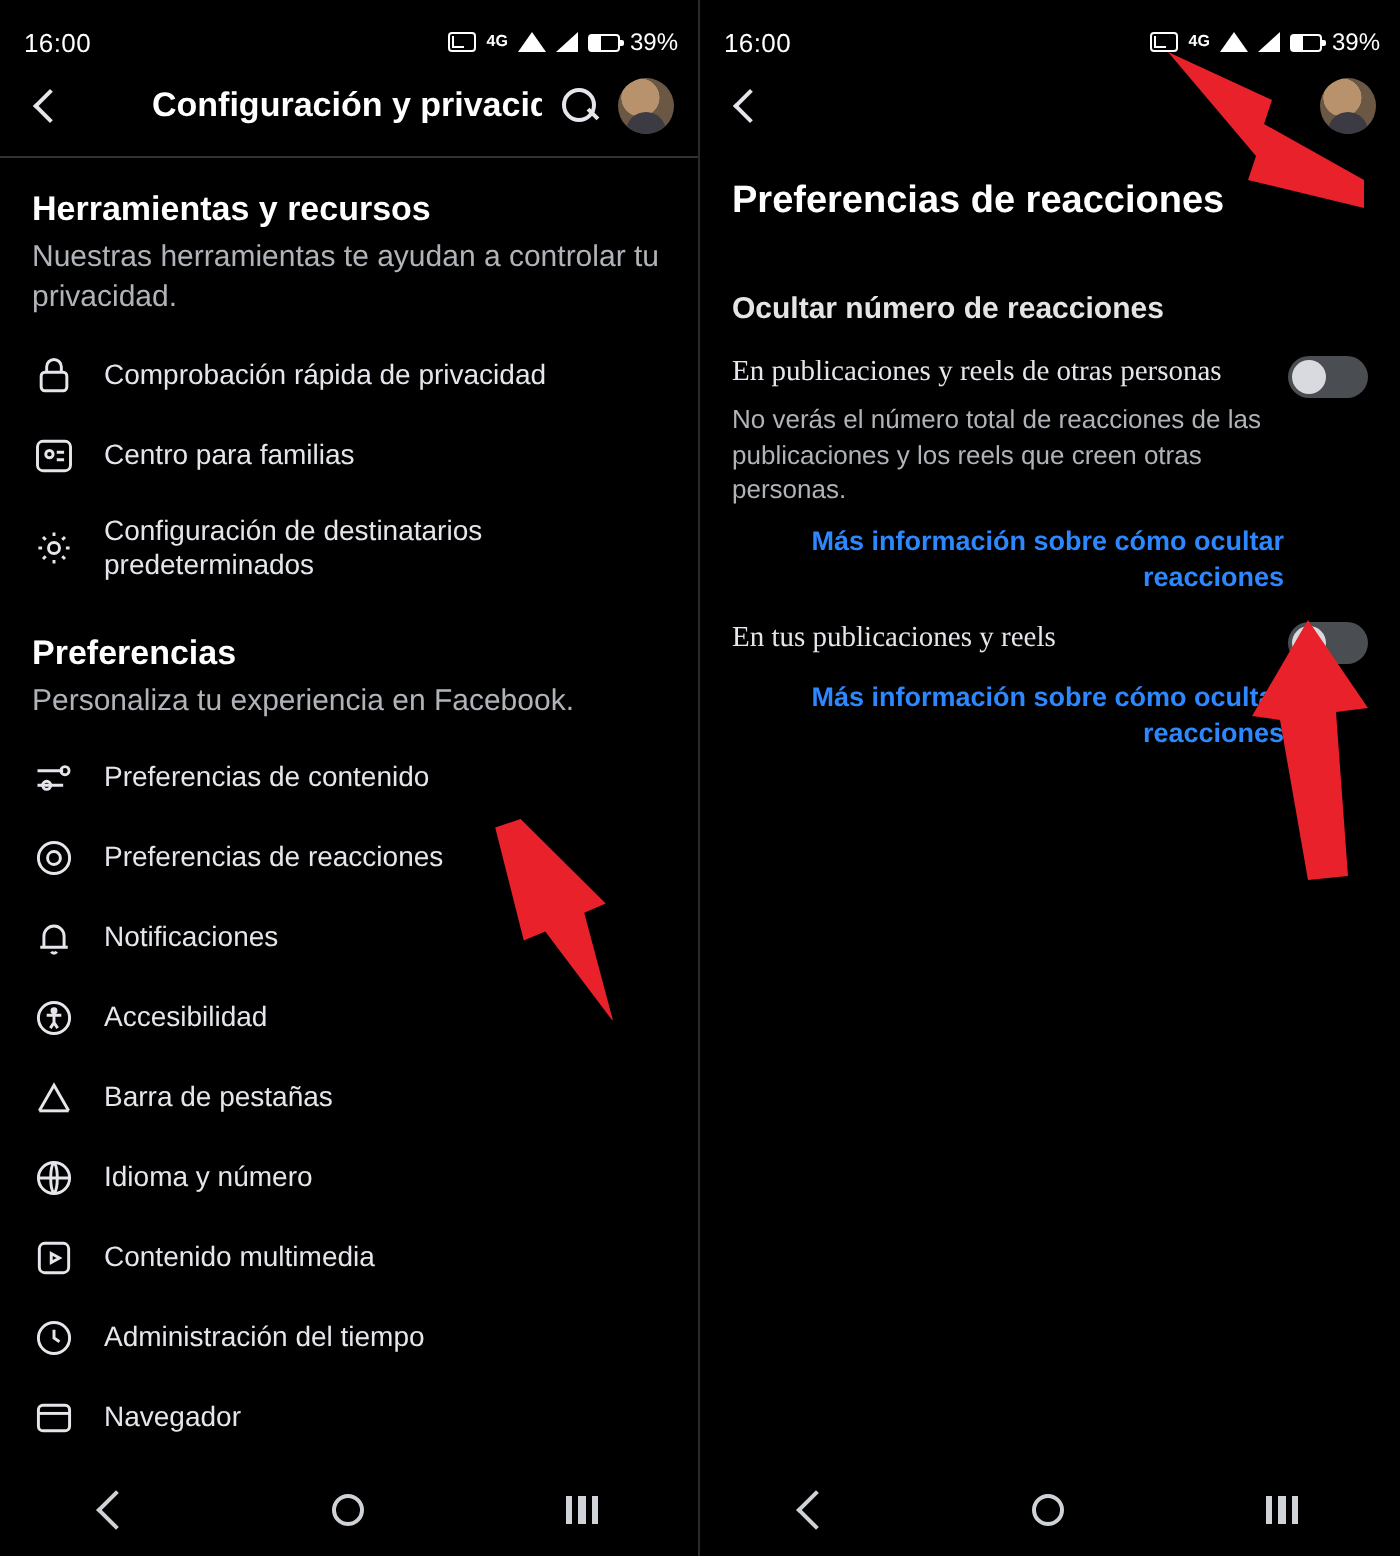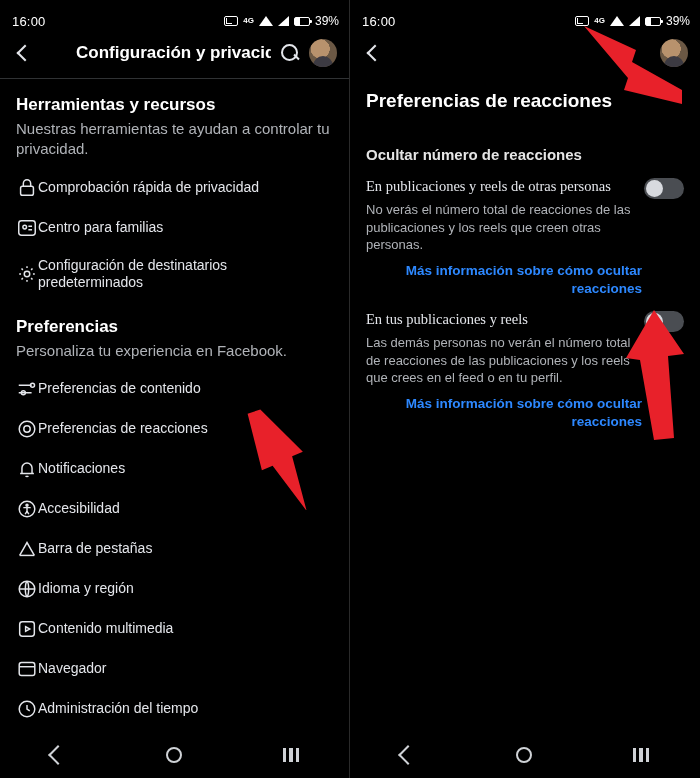--- a/index.html
+++ b/index.html
@@ -102,21 +102,21 @@
   
   .section-title {
     font-size: 17px; font-weight: bold; color: #fff;
     padding: 16px 16px 4px 16px;
   }
   .section-sub {
     font-size: 15px; color: #b0b3b8; line-height: 1.35;
     padding: 0 16px 8px 16px;
   }
   .row {
-    display: flex; align-items: center; 
+    display: flex; align-items: center; gap: 14px;
     padding: 9px 16px; min-height: 36px;
   }
   .row .label { font-size: 14px; color: #e4e6eb; line-height: 1.25; }
   .gicon { width: 22px; height: 22px; flex: 0 0 auto; color: #e4e6eb; }
   .gicon svg { display: block; width: 22px; height: 22px; }
 
   
   .page-title {
     font-size: 19px; font-weight: bold; color: #fff;
     padding: 14px 16px 4px 16px;
@@ -297,51 +297,51 @@
         <span class="label">Barra de pestañas</span>
       </div>
 
       <div class="row">
         <span class="gicon">
           <svg viewBox="0 0 24 24" fill="none" stroke="currentColor" stroke-width="1.6">
             <circle cx="12" cy="12" r="8.5"></circle>
               <path d="M3.5 12h17M12 3.5c2.4 2.6 2.4 14.4 0 17M12 3.5c-2.4 2.6-2.4 14.4 0 17"></path>
           </svg>
         </span>
-        <span class="label">Idioma y región</span>
+        <span class="label">Idioma y número</span>
       </div>
 
       <div class="row">
         <span class="gicon">
           <svg viewBox="0 0 24 24" fill="none" stroke="currentColor" stroke-width="1.6">
             <rect x="4" y="4" width="16" height="16" rx="3"></rect>
               <path d="M10.5 9.5l4.5 2.5-4.5 2.5z"></path>
           </svg>
         </span>
         <span class="label">Contenido multimedia</span>
       </div>
 
       <div class="row">
         <span class="gicon">
           <svg viewBox="0 0 24 24" fill="none" stroke="currentColor" stroke-width="1.6">
+            <circle cx="12" cy="12" r="8.5"></circle>
+              <path d="M12 7.5V12l3 2"></path>
+          </svg>
+        </span>
+        <span class="label">Administración del tiempo</span>
+      </div>
+
+      <div class="row">
+        <span class="gicon">
+          <svg viewBox="0 0 24 24" fill="none" stroke="currentColor" stroke-width="1.6">
             <rect x="3.5" y="5" width="17" height="14" rx="2.5"></rect>
               <path d="M3.5 9.5h17"></path>
           </svg>
         </span>
         <span class="label">Navegador</span>
-      </div>
-
-      <div class="row">
-        <span class="gicon">
-          <svg viewBox="0 0 24 24" fill="none" stroke="currentColor" stroke-width="1.6">
-            <circle cx="12" cy="12" r="8.5"></circle>
-              <path d="M12 7.5V12l3 2"></path>
-          </svg>
-        </span>
-        <span class="label">Administración del tiempo</span>
       </div>
 
       <div class="row">
         <span class="gicon">
           <svg viewBox="0 0 24 24" fill="none" stroke="currentColor" stroke-width="1.6">
             <path d="M19 14.5A8 8 0 0 1 9.5 5a8.2 8.2 0 1 0 9.5 9.5z"></path>
           </svg>
         </span>
         <span class="label">Modo oscuro</span>
       </div>
@@ -409,21 +409,20 @@
       <div class="pref-link">Más información sobre cómo ocultar reacciones</div>
     </div>
 
     <div class="pref-block">
       <div class="pref-head">
         <span class="ptitle">En tus publicaciones y reels</span>
         <span class="toggle">
             <span class="knob"></span>
           </span>
       </div>
-      <div class="pref-desc">Las demás personas no verán el número total de reacciones de las publicaciones y los reels que crees en el feed o en tu perfil.</div>
       <div class="pref-link">Más información sobre cómo ocultar reacciones</div>
     </div>
 
     <div class="arrow" style="left:228px; top:18px;">
       <svg width="120" height="140" viewBox="0 0 120 140">
         <path d="M6 8 L58 32 L54 44 L104 72 L104 86 L46 72 L50 60 Z" fill="#e8212a"></path>
         <path d="M96 118 L110 74 L86 66 Z" fill="#e8212a" opacity="0"></path>
       </svg>
     </div>
 

